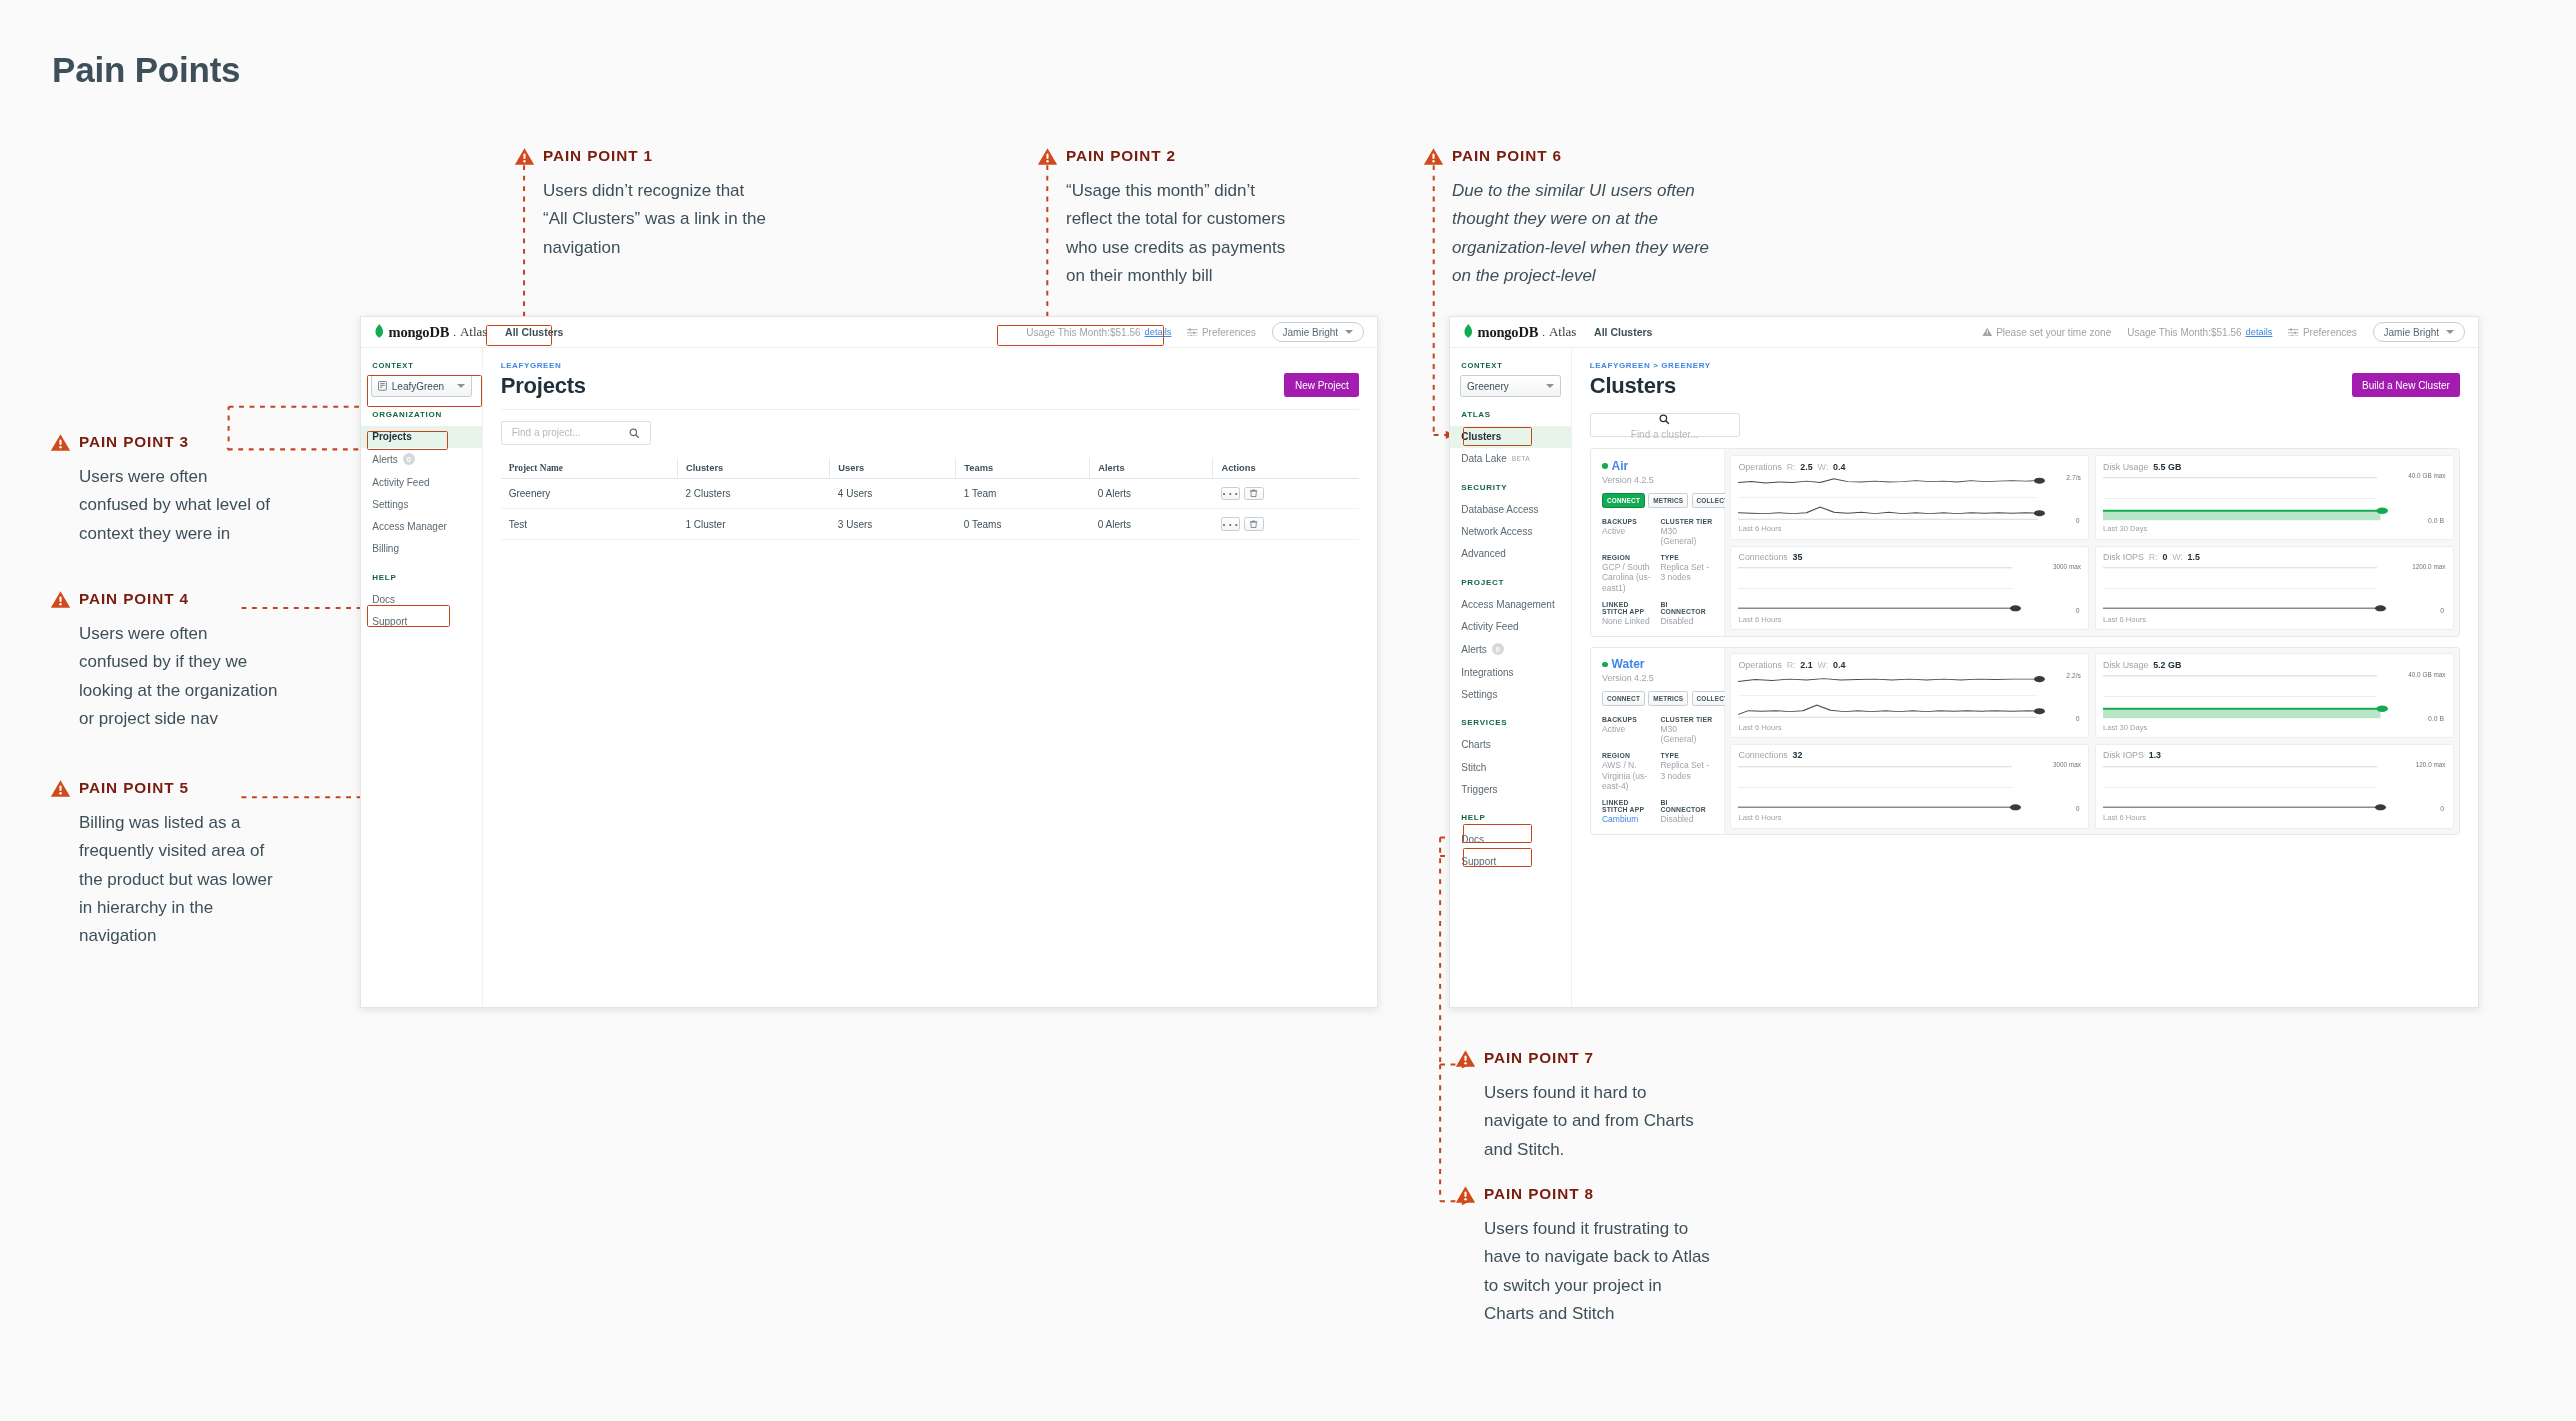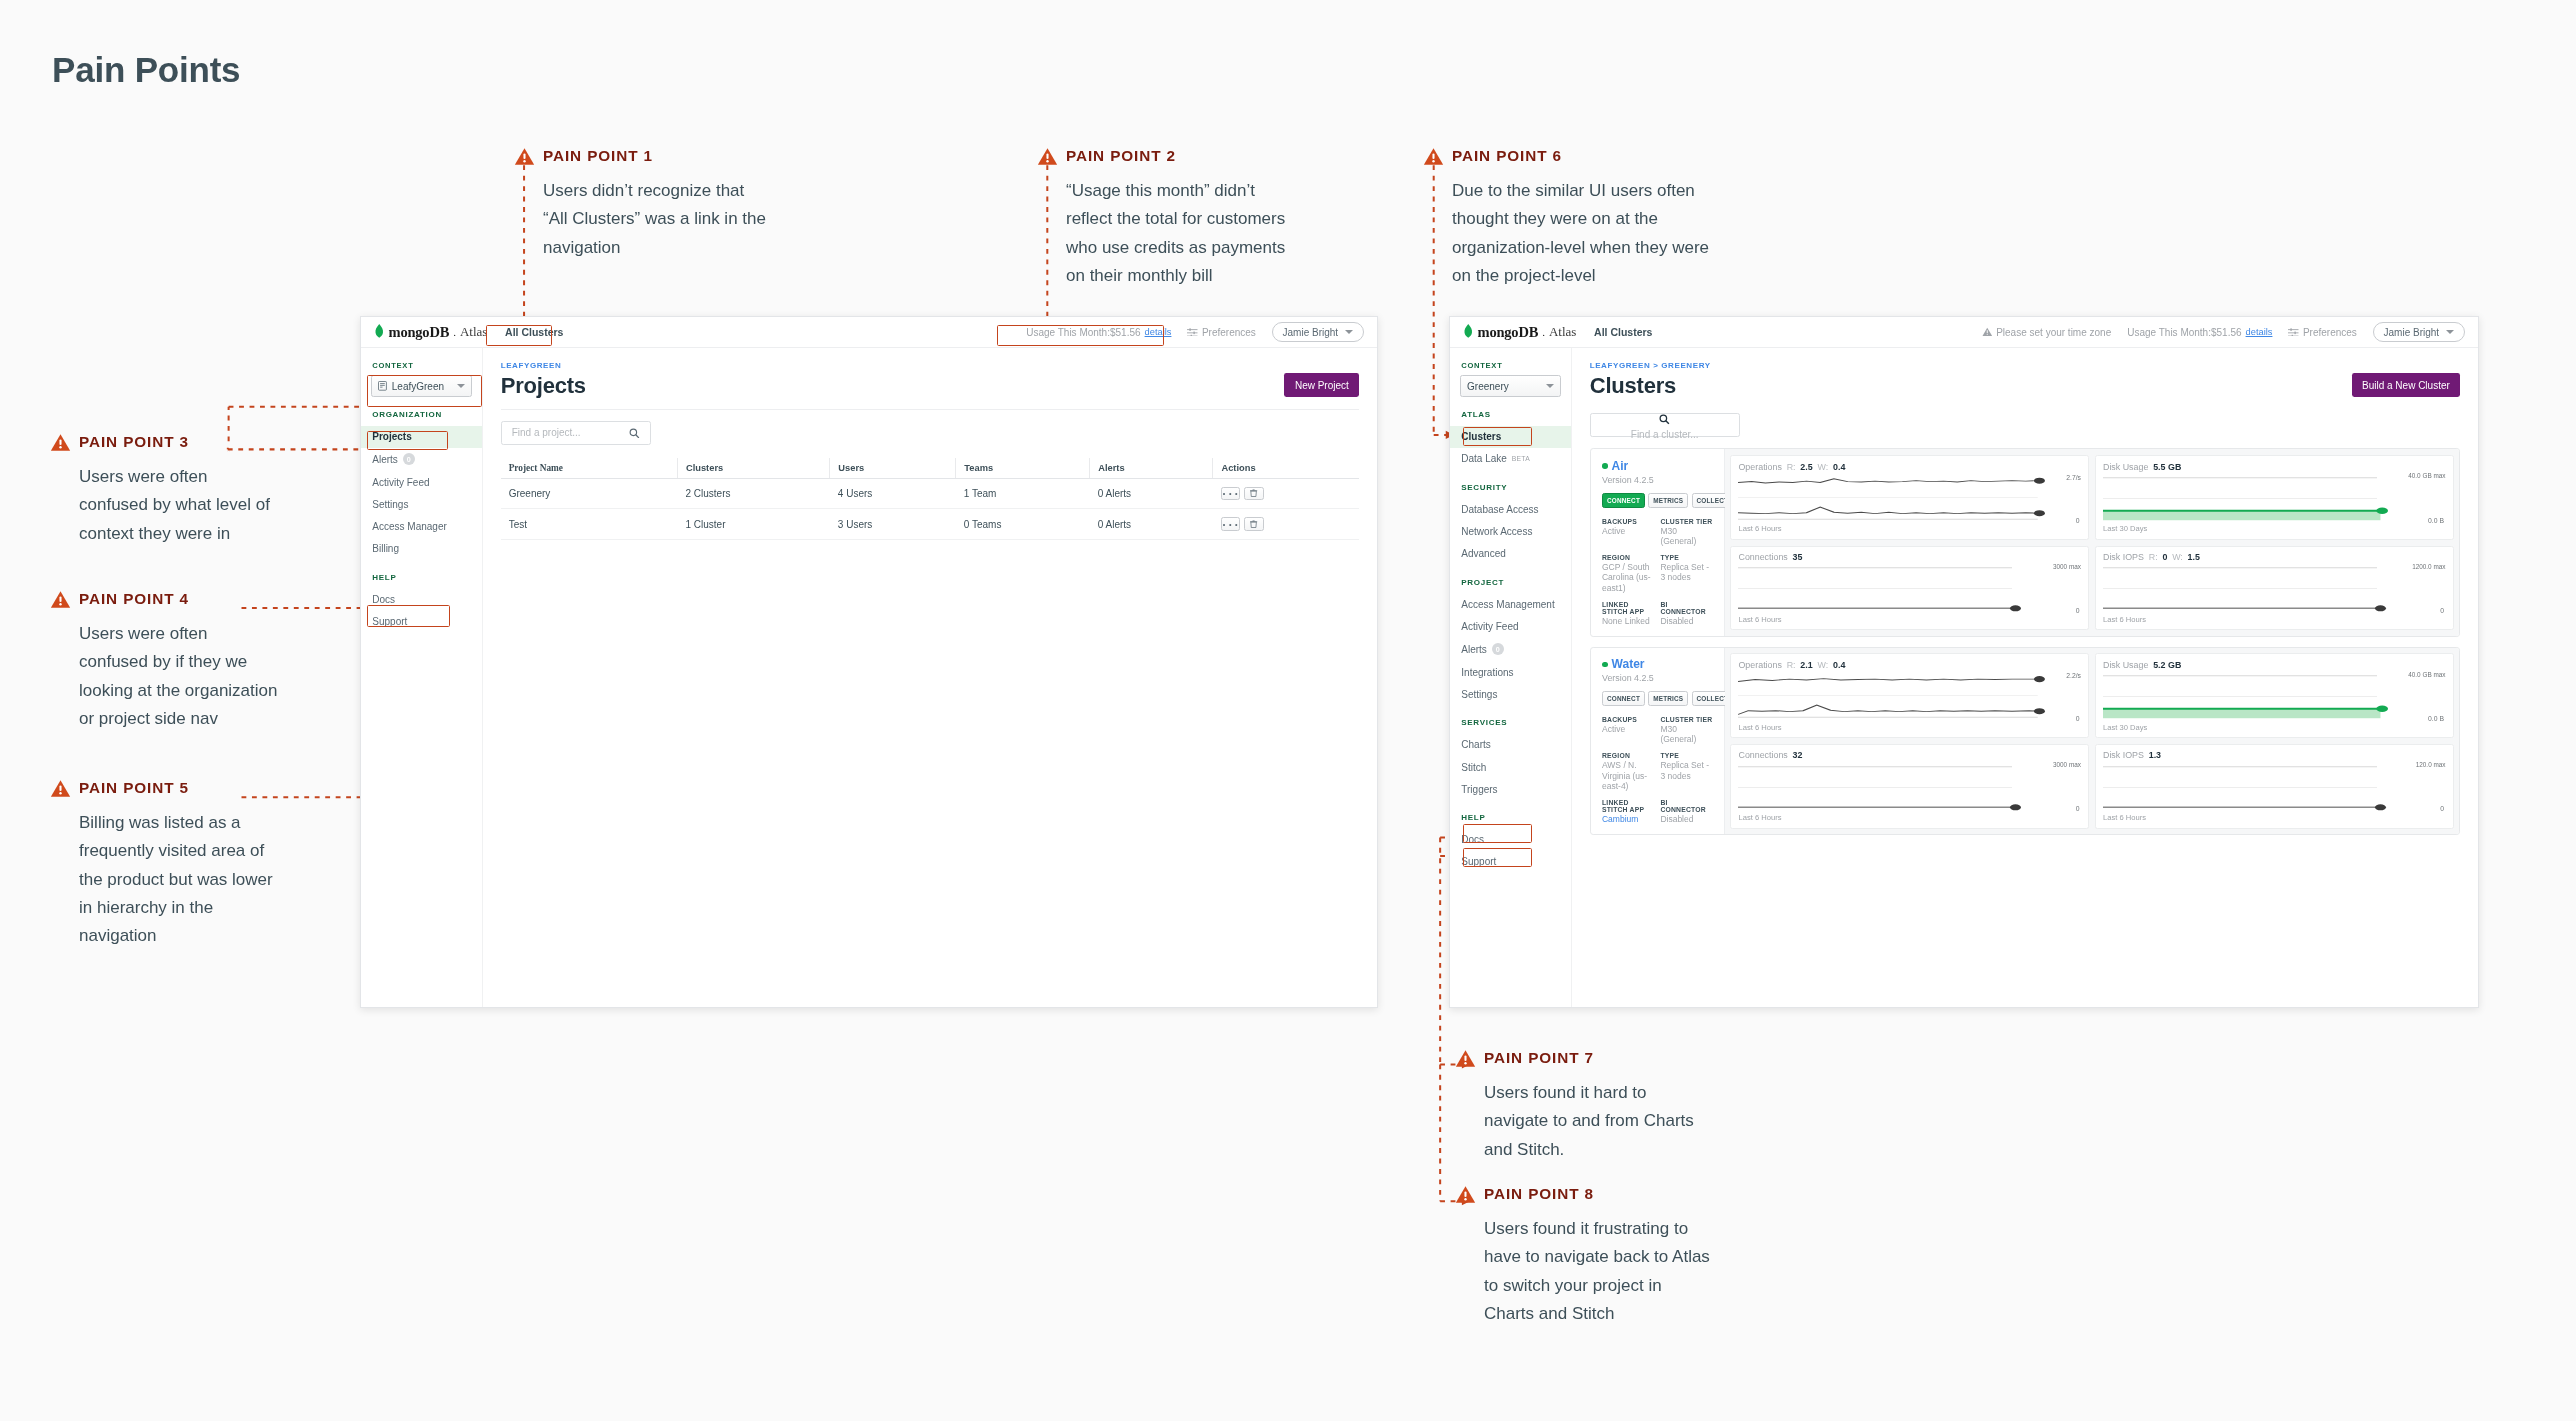--- a/index.html
+++ b/index.html
@@ -24,21 +24,21 @@
   .pp-tri { width: 21px; height: 19.3px; flex: 0 0 auto; display:block; }
   .pp-label {
     font-size: 15.3px; font-weight: bold; color: #7a1c0e;
     letter-spacing: 0.9px; white-space: nowrap;
   }
   .pp-body {
     margin-top: 9.7px; margin-left: 29px;
     font-size: 17px; line-height: 1.66; color: #3d4f58;
   }
   .pp-body.narrow { max-width: 229px; }
-  .pp-body.wide   { max-width: 274px; }
+  .pp-body.wide   { max-width: 274px; font-style: italic; }
   .pp-body.left   { max-width: 201px; }
 
   
   #connectors { position:absolute; left:0; top:0; width:2576px; height:1422px; pointer-events:none; }
 
   
   .window {
     position: absolute; background: #fff;
     border: 0.8px solid #e3e5e8;
     box-shadow: 0 1.6px 8px rgba(0,0,0,.10);
@@ -100,21 +100,21 @@
     color: #fff; font-size: 7.2px; font-weight: bold;
   }
   .beta-tag { font-size: 6.8px; color: #9fa3a8; letter-spacing: 0.3px; }
 
   
   .main { flex: 1; padding: 13px 17.7px; min-width: 0; }
   .crumb { font-size: 8px; font-weight: bold; color: #3f87e5; letter-spacing: 0.6px; }
   .title-row { display: flex; align-items: flex-start; margin-top: 3.2px; }
   .big-title { font-size: 22px; font-weight: bold; color: #21313c; letter-spacing: -0.2px; }
   .btn-green {
-    margin-left: auto; background: #701a75; color: #fff; border-radius: 2.4px;
+    margin-left: auto; background: #a21caf; color: #fff; border-radius: 2.4px;
     font-size: 10px; padding: 6.4px 10.5px; white-space: nowrap;
   }
   .hr { height: 0.8px; background: #edeef0; margin: 9.7px 0 11.3px 0; }
 
   .search-box {
     width: 150px; height: 24px; border: 0.8px solid #dcdfe2; border-radius: 2.4px;
     display: flex; align-items: center; padding: 0 10px; gap: 4.8px;
     font-size: 10px; color: #b5b9bd;
   }
   .search-box.rev { padding: 0 6.4px; }

